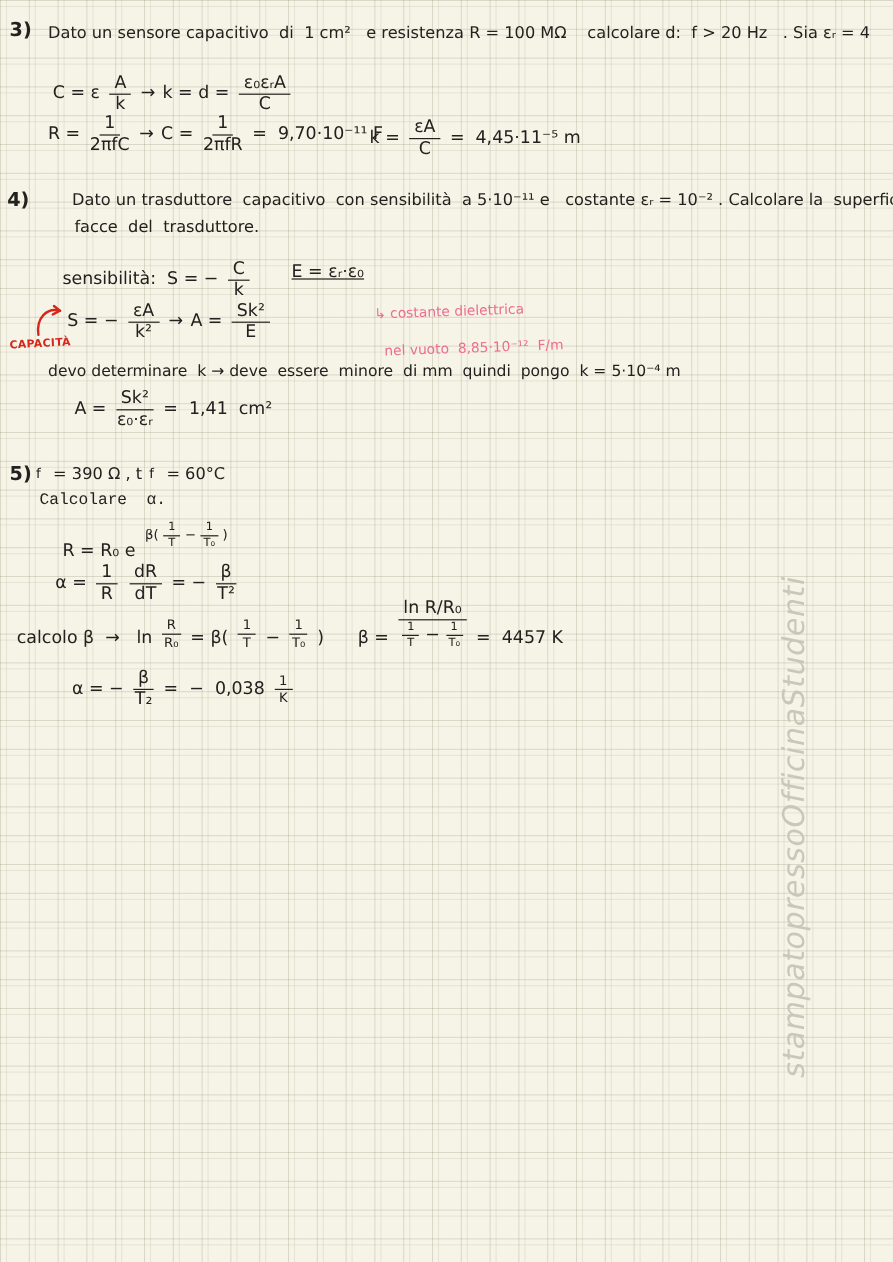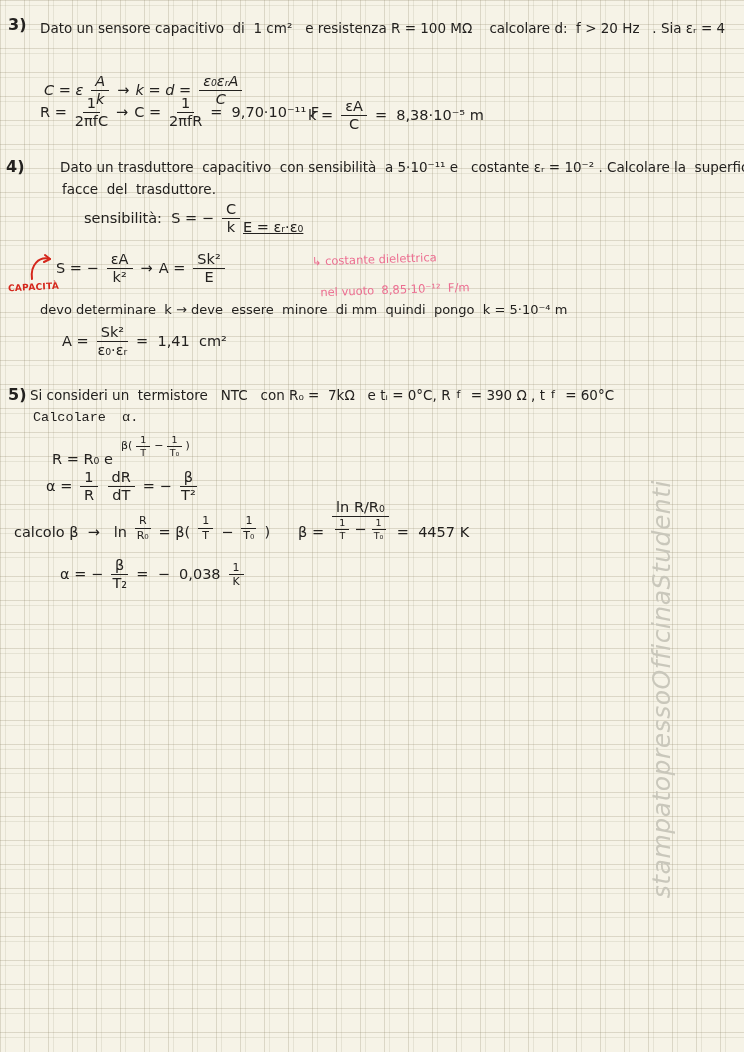--- a/index.html
+++ b/index.html
@@ -66,21 +66,21 @@
 
 <div id="page">
 
   <div class="row label" style="left:8px;top:16px;">
     <span>3)</span>
   </div>
   <div class="row statement" style="left:40px;top:21px;align-items:flex-end;">
     <span>Dato un sensore capacitivo  di  1 cm²   e resistenza R = 100 MΩ    calcolare d:  f &gt; 20 Hz   . Sia εᵣ = 4</span>
   </div>
 
-  <div class="row" style="left:44px;top:74px;font-style:italic;">
+  <div class="row" style="left:44px;top:62px;">
     <span>C = ε</span>
     <span class="frac">
       <span class="num">A</span><span class="den">k</span>
     </span>
     <span>→</span>
     <span>k = d =</span>
     <span class="frac">
       <span class="num">ε₀εᵣA</span><span class="den">C</span>
     </span>
   </div>
@@ -96,34 +96,34 @@
       <span class="num">1</span><span class="den">2πfR</span>
     </span>
     <span>=  9,70·10⁻¹¹ F</span>
   </div>
 
   <div class="row" style="left:308px;top:99px;">
     <span>k =</span>
     <span class="frac">
       <span class="num">εA</span><span class="den">C</span>
     </span>
-    <span>=  8,38·10⁻⁵ m</span>
+    <span>=  4,45·11⁻⁵ m</span>
   </div>
 
   <div class="row label" style="left:6px;top:158px;">
     <span>4)</span>
   </div>
   <div class="row statement" style="left:60px;top:160px;">
     <span>Dato un trasduttore  capacitivo  con sensibilità  a 5·10⁻¹¹ e   costante εᵣ = 10⁻² . Calcolare la  superficie A  delle</span>
   </div>
   <div class="row statement" style="left:62px;top:182px;">
     <span>facce  del  trasduttore.</span>
   </div>
 
-  <div class="row" style="left:52px;top:202px;margin-left:32px;">
+  <div class="row" style="left:52px;top:217px;">
     <span>sensibilità:  S = −</span>
     <span class="frac">
       <span class="num">C</span><span class="den">k</span>
     </span>
   </div>
 
   <div class="row" style="left:243px;top:219px;text-decoration:underline;">
     <span>E = εᵣ·ε₀</span>
   </div>
 
@@ -161,21 +161,21 @@
     <span class="frac">
       <span class="num">Sk²</span><span class="den">ε₀·εᵣ</span>
     </span>
     <span>=  1,41  cm²</span>
   </div>
 
   <div class="row label" style="left:8px;top:386px;">
     <span>5)</span>
   </div>
   <div class="row statement" style="left:30px;top:388px;">
-    <span>Si consideri un  termistore   NTC   con R₀ =  7kΩ   e tᵢ = 0°C, R</span><sub>f</sub><span> = 390 Ω , t</span><sub>f</sub><span> = 60°C</span>
+    <sub>f</sub><span> = 390 Ω , t</span><sub>f</sub><span> = 60°C</span>
   </div>
   <div class="row statement" style="left:33px;top:410px;font-family:Liberation Mono, monospace;">
     <span>Calcolare  α.</span>
   </div>
 
   <div class="row" style="left:52px;top:448px;">
     <span>R = R₀ e</span>
     <span class="exp">
       <span>β(</span>
       <span class="frac tiny">

